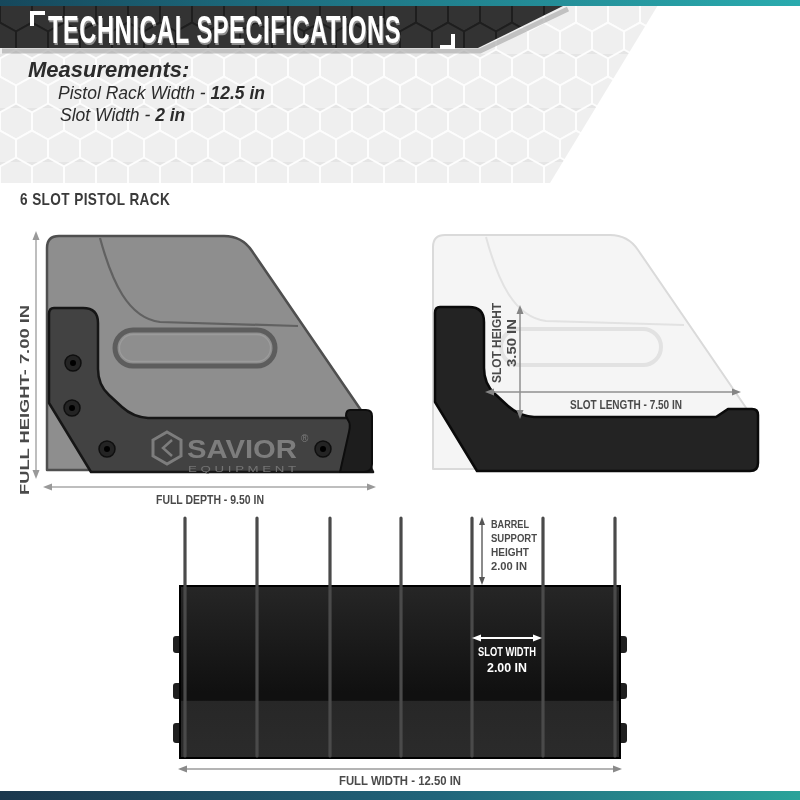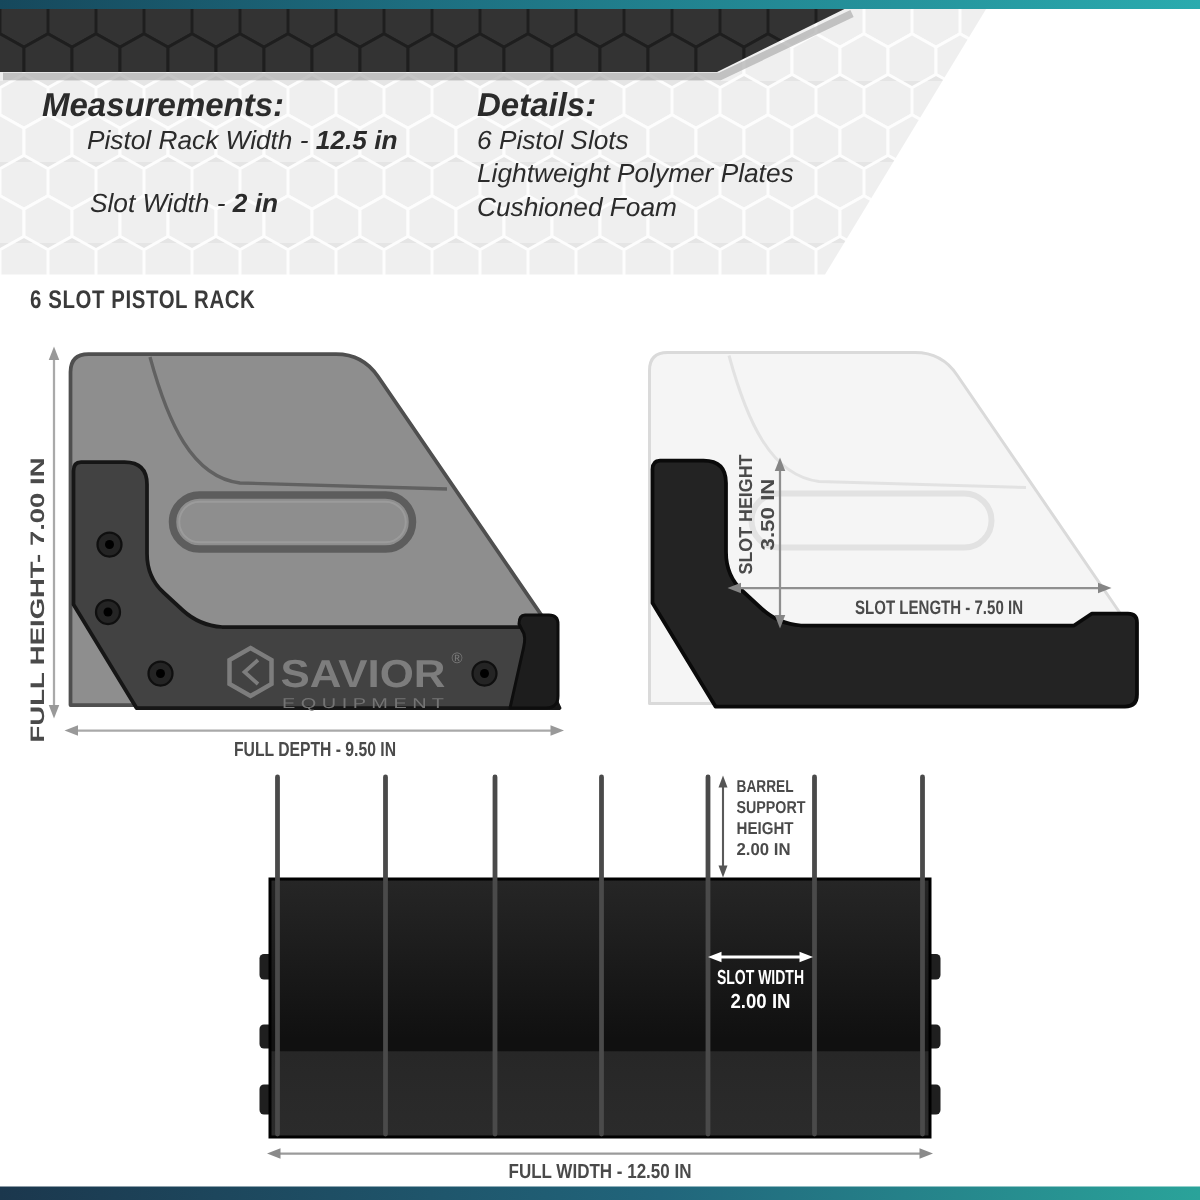--- a/index.html
+++ b/index.html
@@ -32,21 +32,21 @@
   #bracket-tl { left:2px; top:3px; border-left:4px solid #fff; border-top:4px solid #fff; }
   #bracket-br { left:412px; top:26px; border-right:4px solid #fff; border-bottom:4px solid #fff; }
 
   
   .spec-col { position:absolute; top:59px; color:#2b2b2b; font-style:italic; font-size:17.5px; line-height:22.5px; }
   #measurements-col { left:28px; width:285px; }
   #details-col { left:318px; width:270px; }
   .spec-heading { font-weight:700; font-size:22px; }
   .spec-line b { font-weight:700; }
   .ind-1 { padding-left:30px;font-style:italic; }
-  .ind-2 { padding-left:32px;margin-top:20px; }
+  .ind-2 { padding-left:32px; }
 
   #section-label {
     left:20px; top:190px; font-size:17px; font-weight:700; color:#3a3a3a;
     letter-spacing:0.5px; white-space:nowrap;
     transform:scaleX(0.8); transform-origin:left center;
   }
 
   svg text { font-family:"Liberation Sans", sans-serif; }
   .dim-label { font-weight:700; fill:#4a4a4a; }
 </style>
@@ -69,33 +69,32 @@
         <use href="#hx" x="16" y="13.5" fill="#333333" stroke="#1e1e1e" stroke-width="2"></use>
         <use href="#hx" x="0" y="40.5" fill="#333333" stroke="#1e1e1e" stroke-width="2"></use>
         <use href="#hx" x="32" y="40.5" fill="#333333" stroke="#1e1e1e" stroke-width="2"></use>
       </pattern>
     </defs>
     <polygon points="0,5 658,5 550,183 0,183" fill="url(#hexLight)"></polygon>
     <path d="M 2,51 L 480,51 L 568,9" stroke="#a8a8a8" stroke-width="5" fill="none" opacity="0.65"></path>
     <polygon points="0,5 565,5 478,48 0,48" fill="url(#hexDark)"></polygon>
   </svg>
 
+  <div id="title-wrap" class="abs">
+    <span id="bracket-tl" class="bracket"></span>
+    <h1 id="page-title">TECHNICAL SPECIFICATIONS</h1>
+    <span id="bracket-br" class="bracket"></span>
+  </div>
 
   <div id="measurements-col" class="spec-col">
     <div class="spec-heading">Measurements:</div>
     <div class="spec-line ind-1"><span>Pistol Rack Width - </span><b>12.5 in</b></div>
     <div class="spec-line ind-2"><span>Slot Width - </span><b>2 in</b></div>
   </div>
 
-  <div id="details-col" class="spec-col">
-    <div class="spec-heading">Details:</div>
-    <div class="spec-line">6 Pistol Slots</div>
-    <div class="spec-line">Lightweight Polymer Plates</div>
-    <div class="spec-line">Cushioned Foam</div>
-  </div>
 
   <div id="section-label" class="abs">6 SLOT PISTOL RACK</div>
 
   <svg class="abs" style="left:20px; top:220px;" width="385" height="292" viewBox="0 0 385 292">
 
     <path d="M 39,16 H 204 Q 222,16 232,31 L 345,196 Q 351,205 351,214 V 250 H 27 V 28 Q 27,16 39,16 Z" fill="#8e8e8e" stroke="#4f4f4f" stroke-width="2.5" stroke-linejoin="round"></path>
     <path d="M 80,18 C 92,62 108,98 140,102 L 278,106" fill="none" stroke="#616161" stroke-width="2.2"></path>
     <rect x="95" y="110" width="160" height="36" rx="18" fill="none" stroke="#5d5d5d" stroke-width="5"></rect>
     <rect x="99.5" y="114.5" width="151" height="27" rx="13.5" fill="none" stroke="#9f9f9f" stroke-width="1.3" opacity="0.8"></rect>
 

